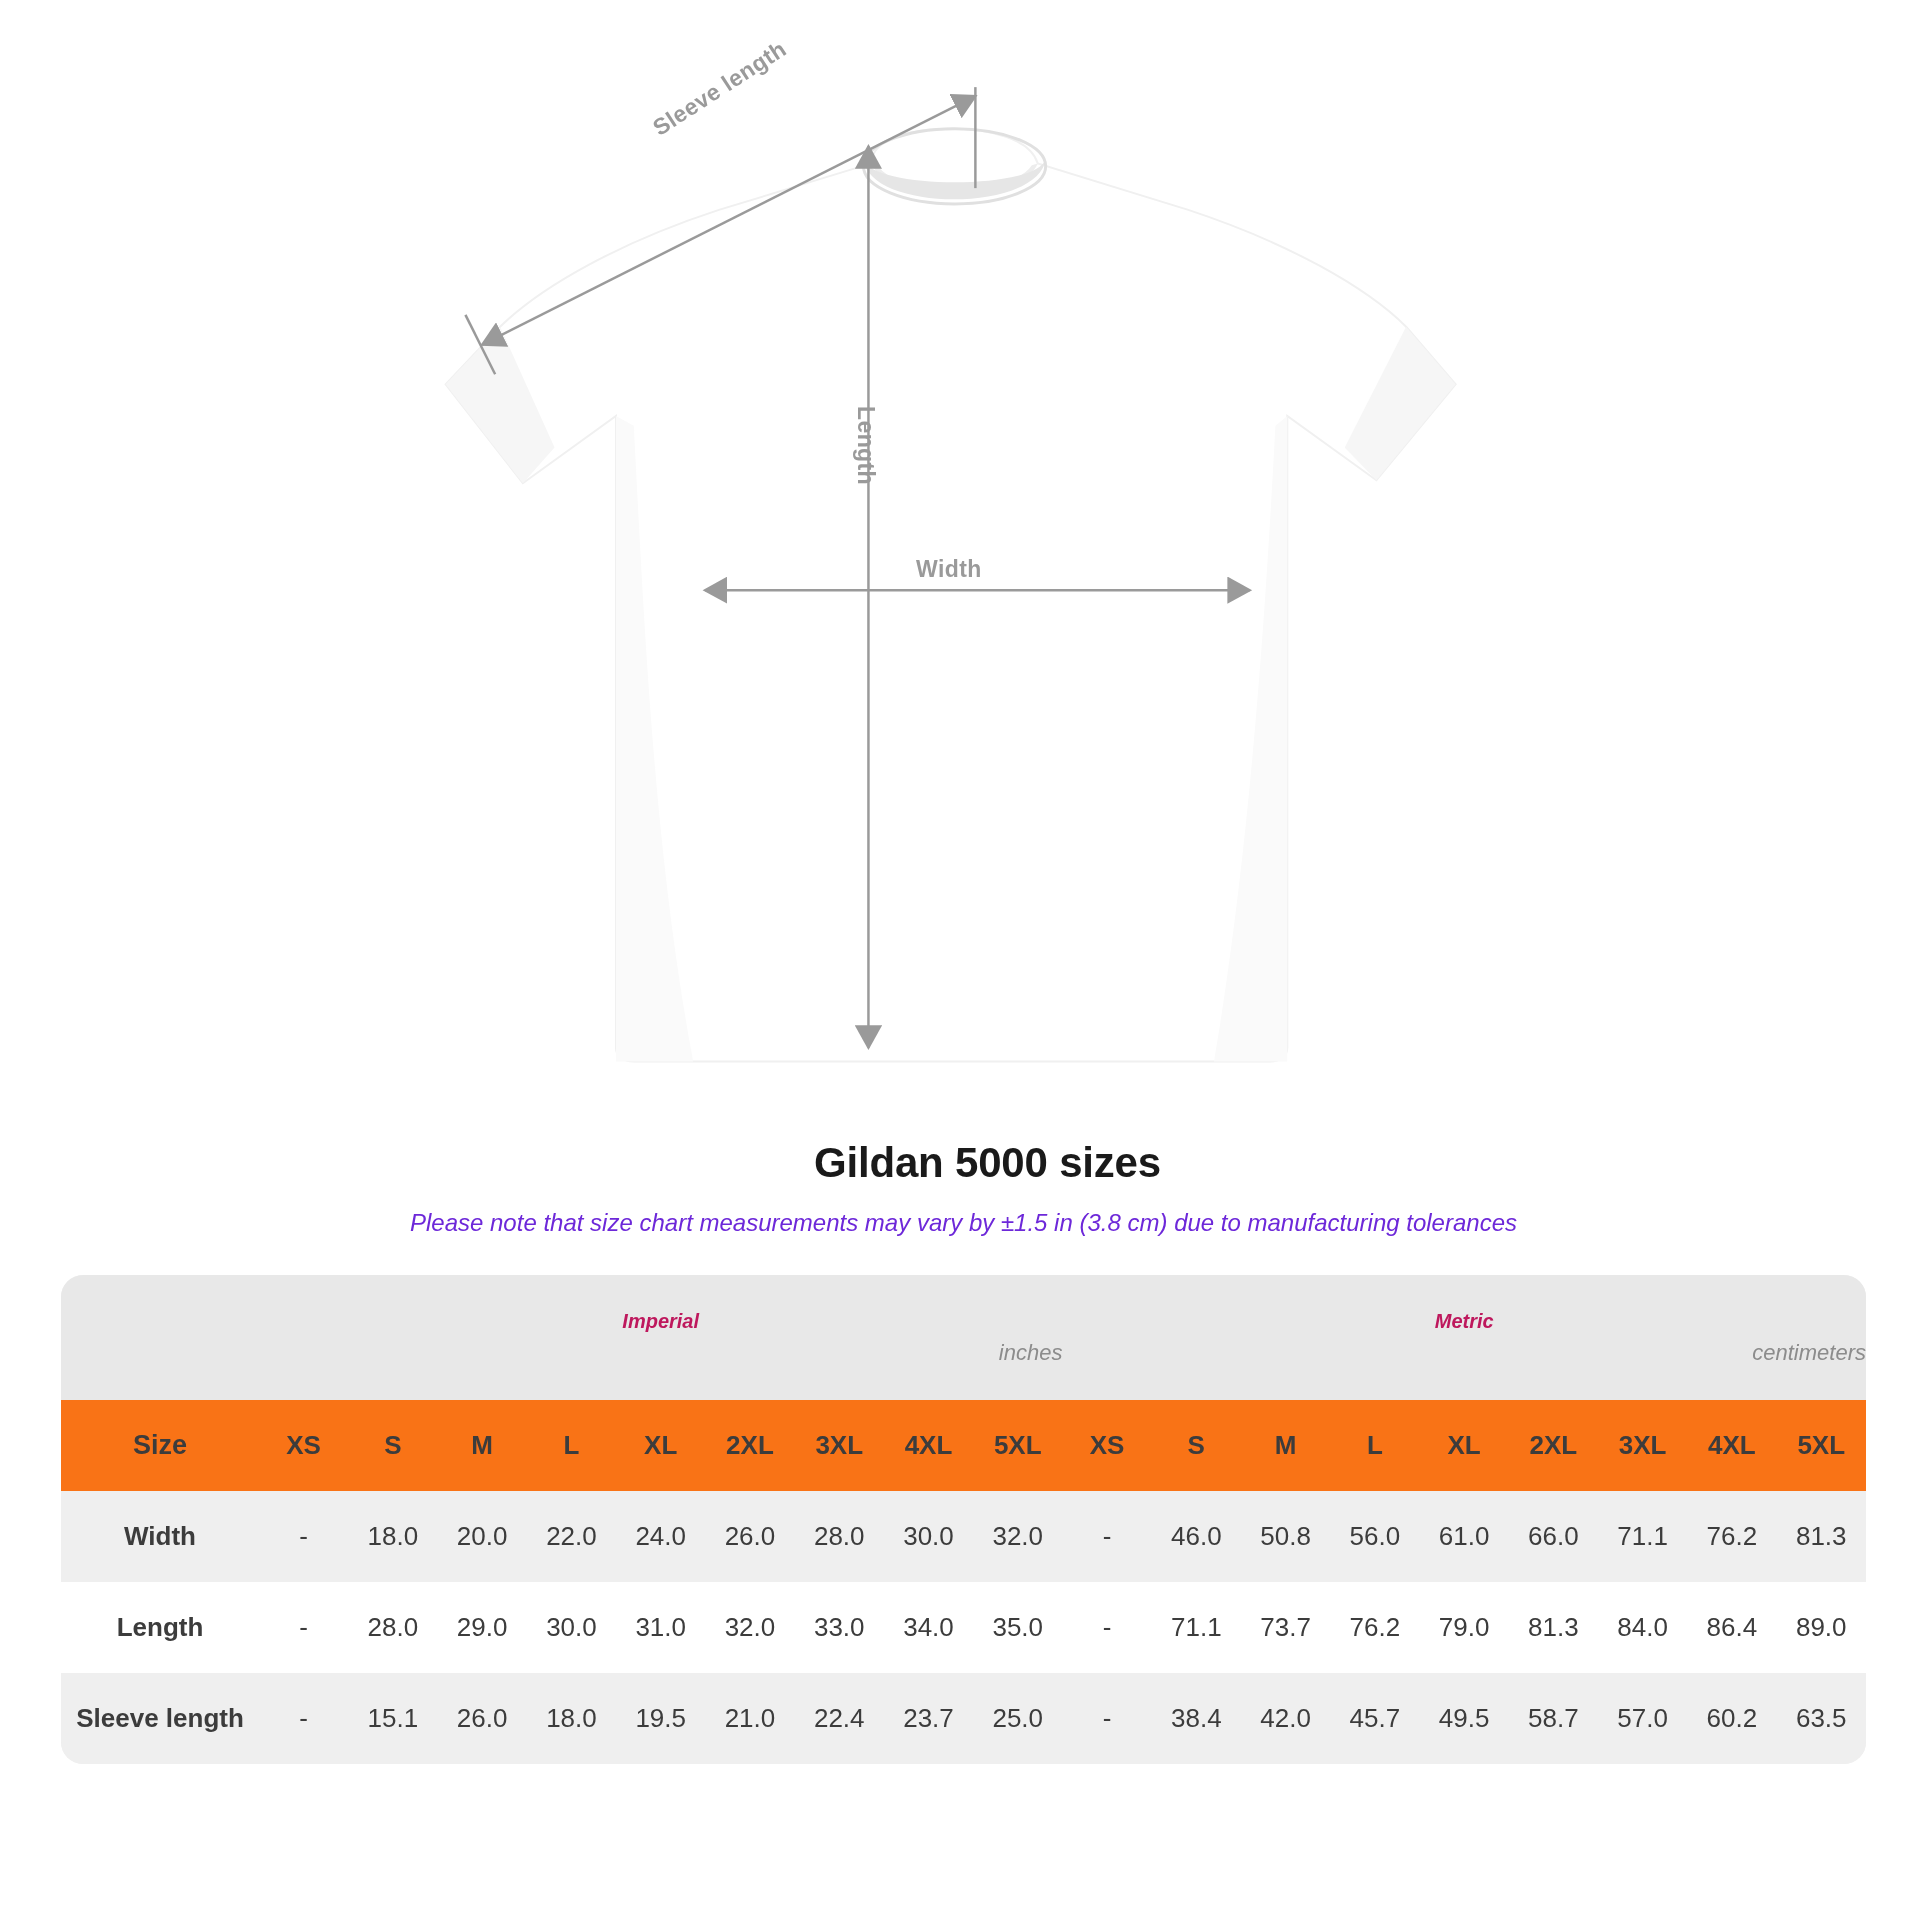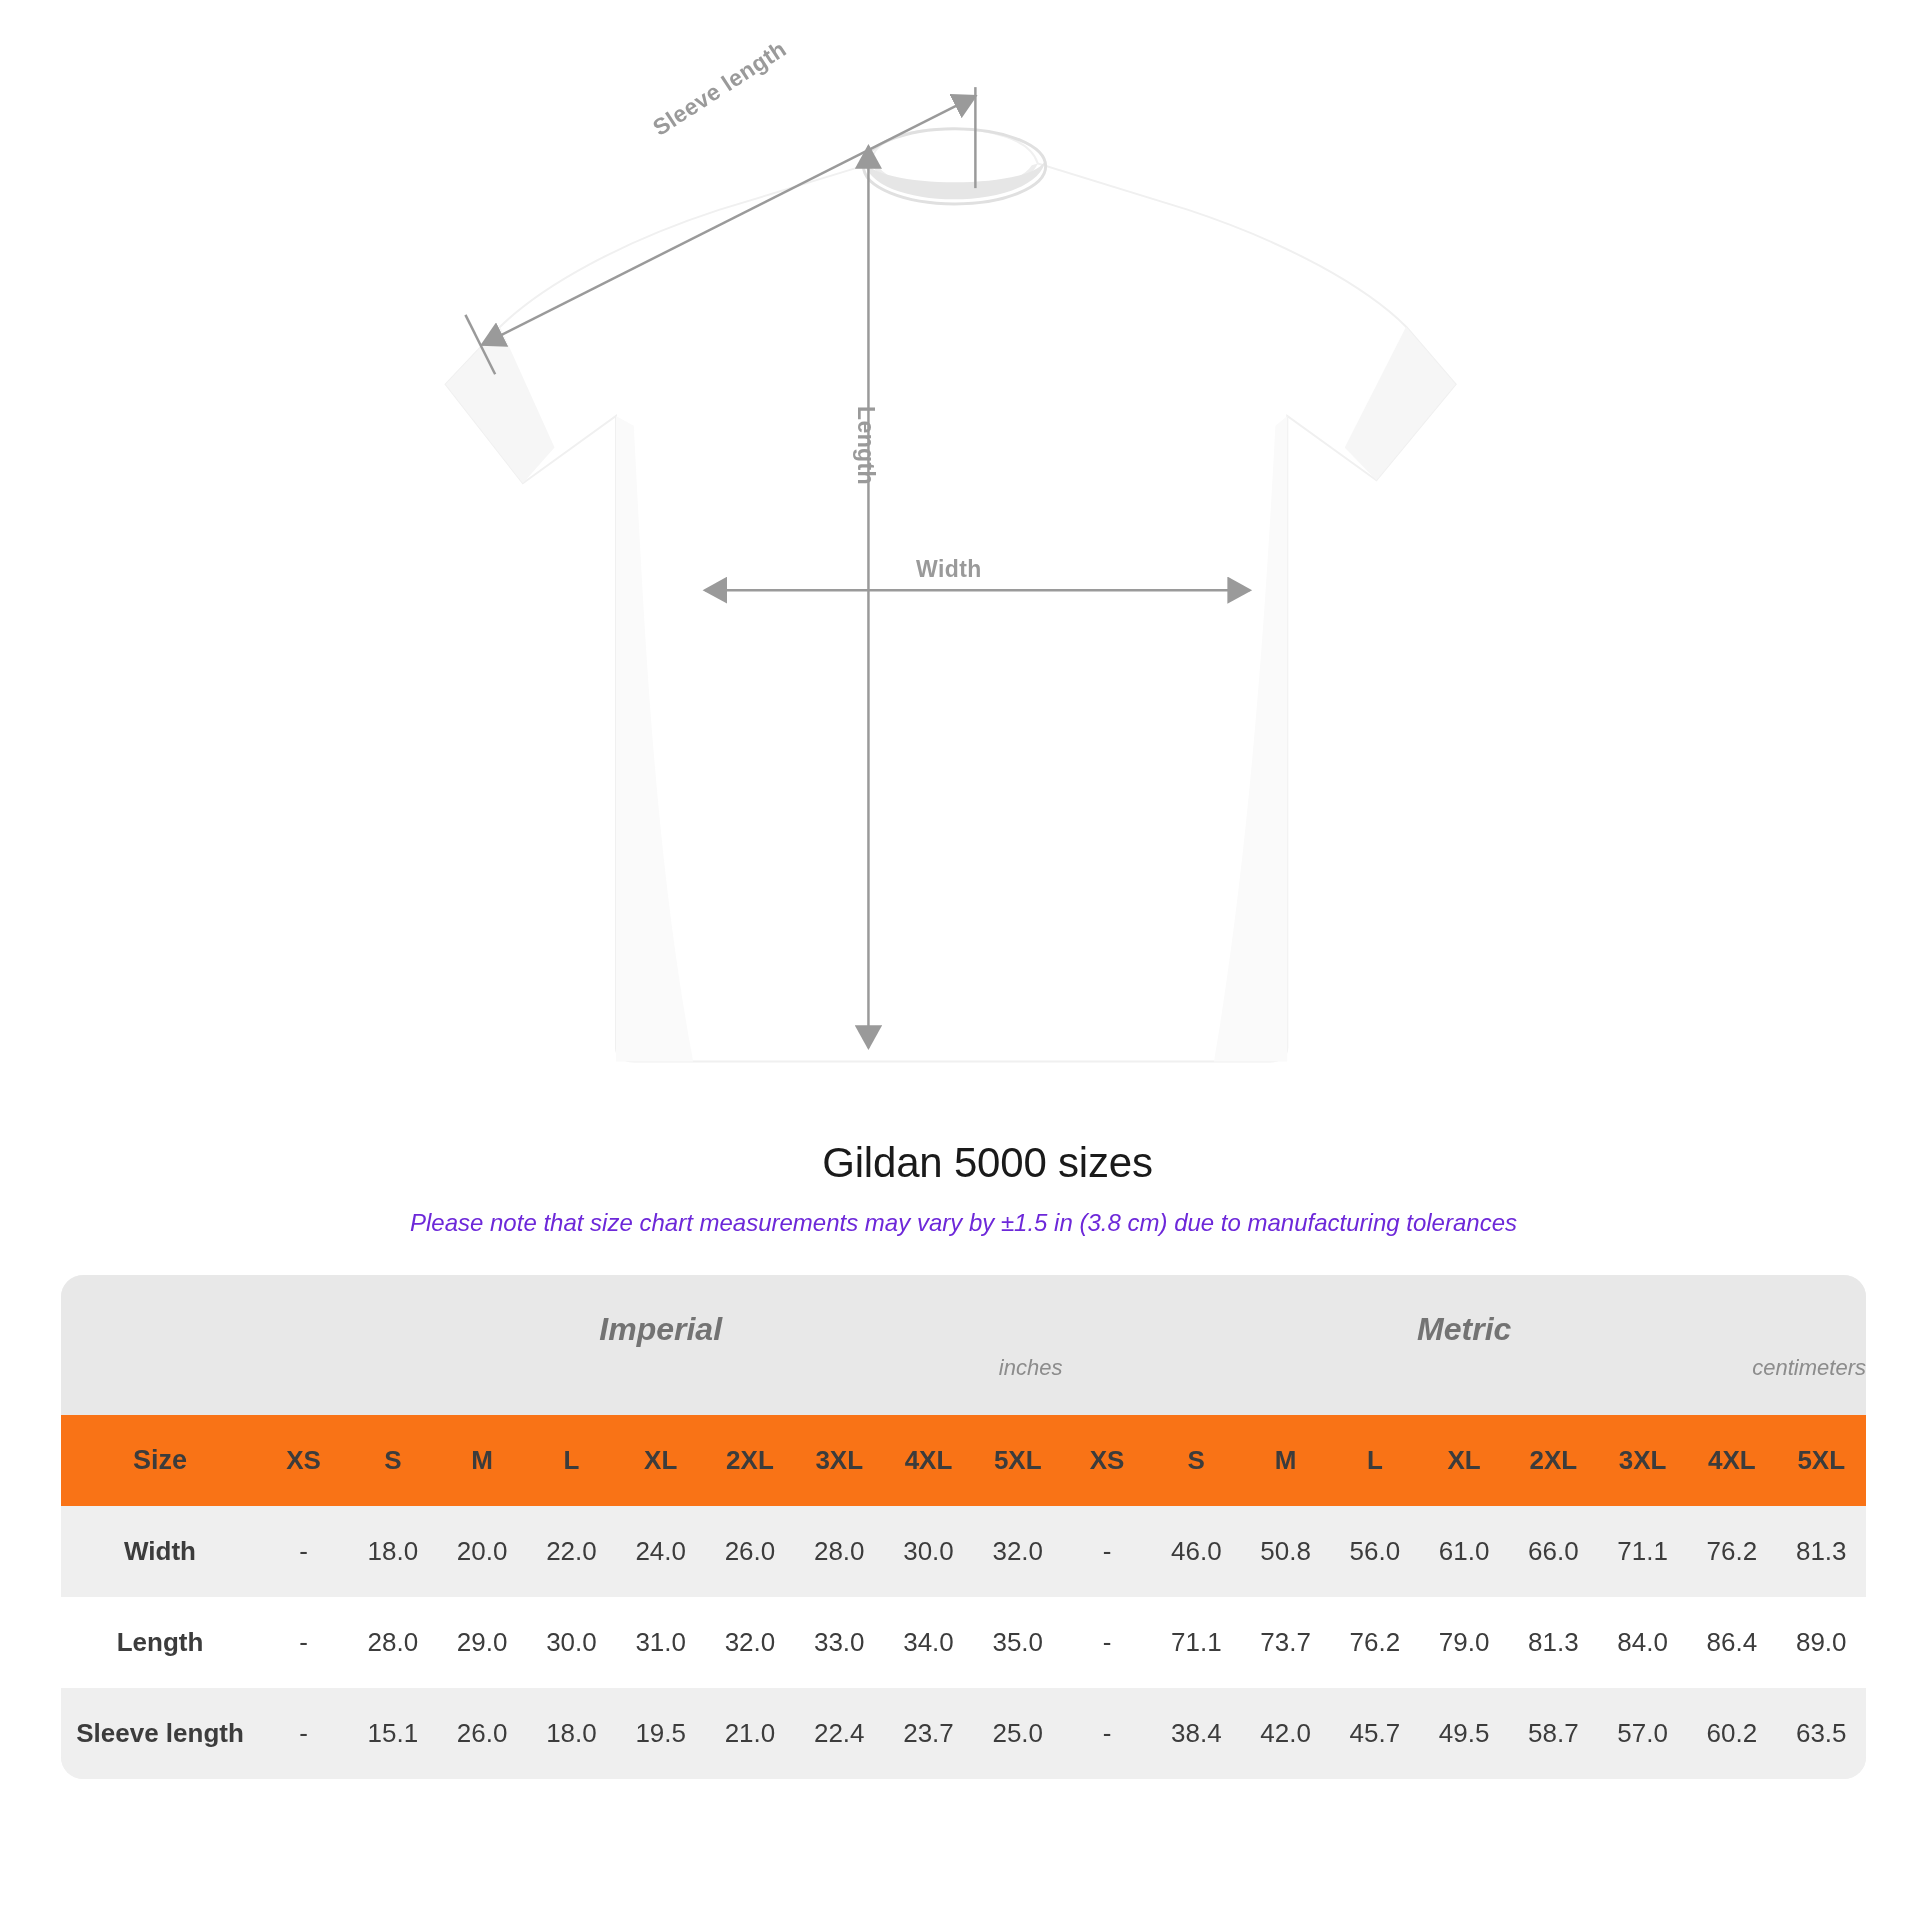--- a/index.html
+++ b/index.html
@@ -52,21 +52,21 @@
     top: 556px;
   }
 
   
   .title-block {
     text-align: center;
     margin-top: 30px;
   }
   .chart-title {
     font-size: 42px;
-    font-weight: normal;
+    font-weight: bold;
     color: #1a1a1a;
     margin: 0;
     letter-spacing: -0.2px;
     padding-left: 48px;
   }
   .chart-note {
     font-size: 24px;
     font-style: italic;
     color: #6d28d9;
     margin-top: 22px;
@@ -89,24 +89,24 @@
     vertical-align: middle;
     font-size: 26px;
     color: #3c3c3c;
     border: none;
   }
   .unit-head td {
     padding: 34px 0 34px 0;
     background: #e8e8e8;
   }
   .unit-name {
-    font-size: 32px;
+    font-size: 20px;
     font-weight: bold;
     font-style: italic;
-    color: #737373;
+    color: #be185d;
     line-height: 1.25;
   }
   .unit-sub {
     font-size: 22px;
     font-style: italic;
     color: #8c8c8c;
     margin-top: 6px;
     text-align: right;
   }
   .hdr-row td {

